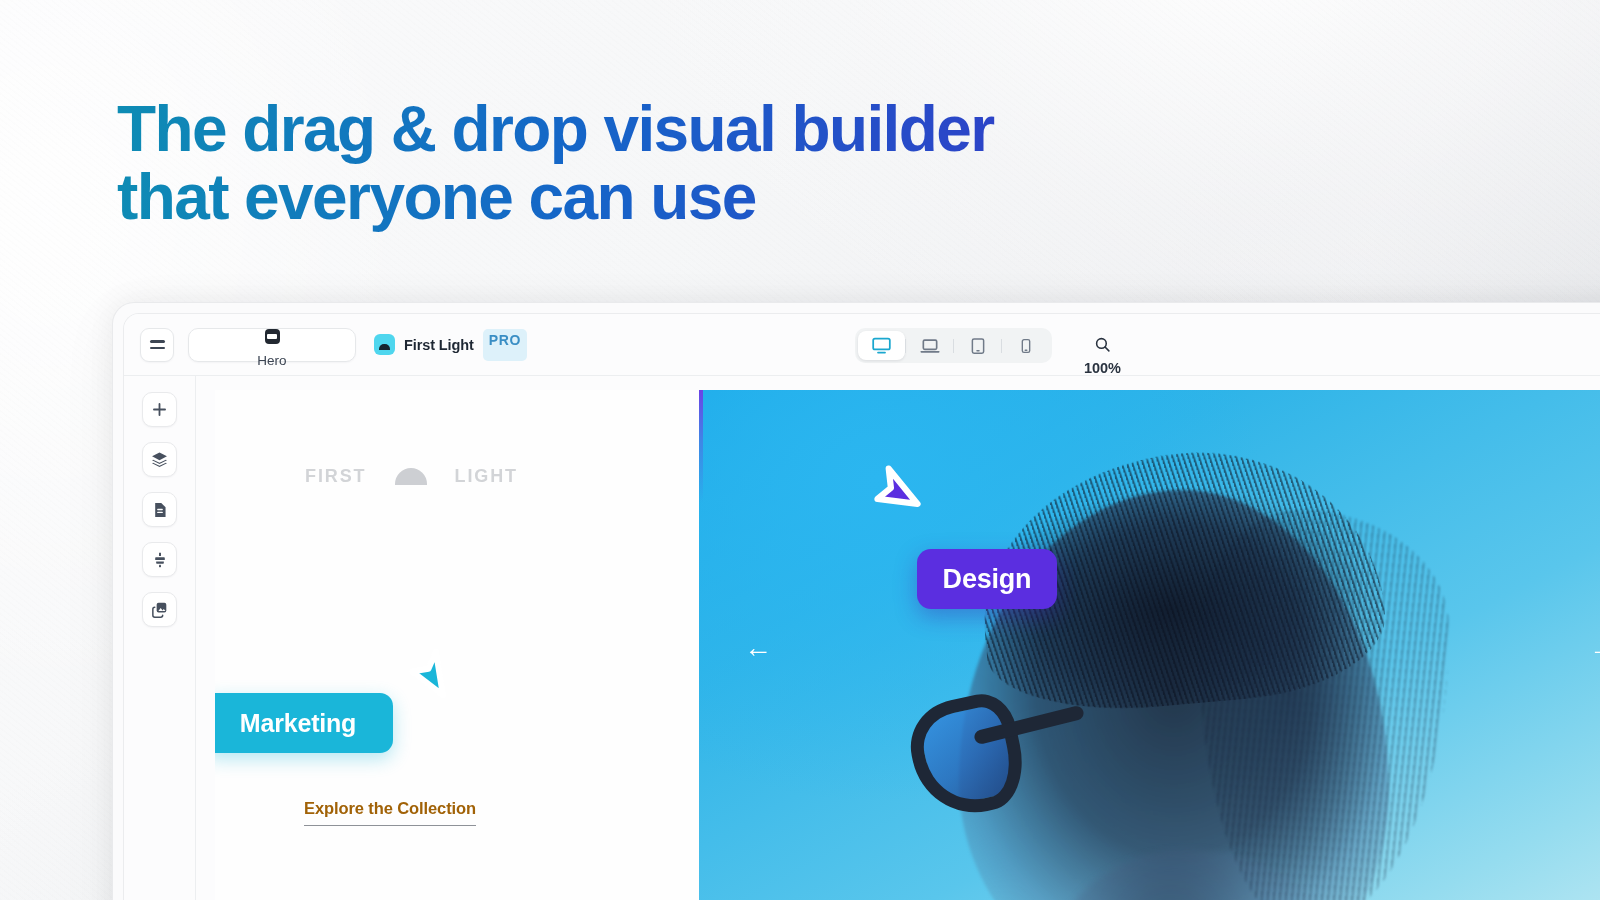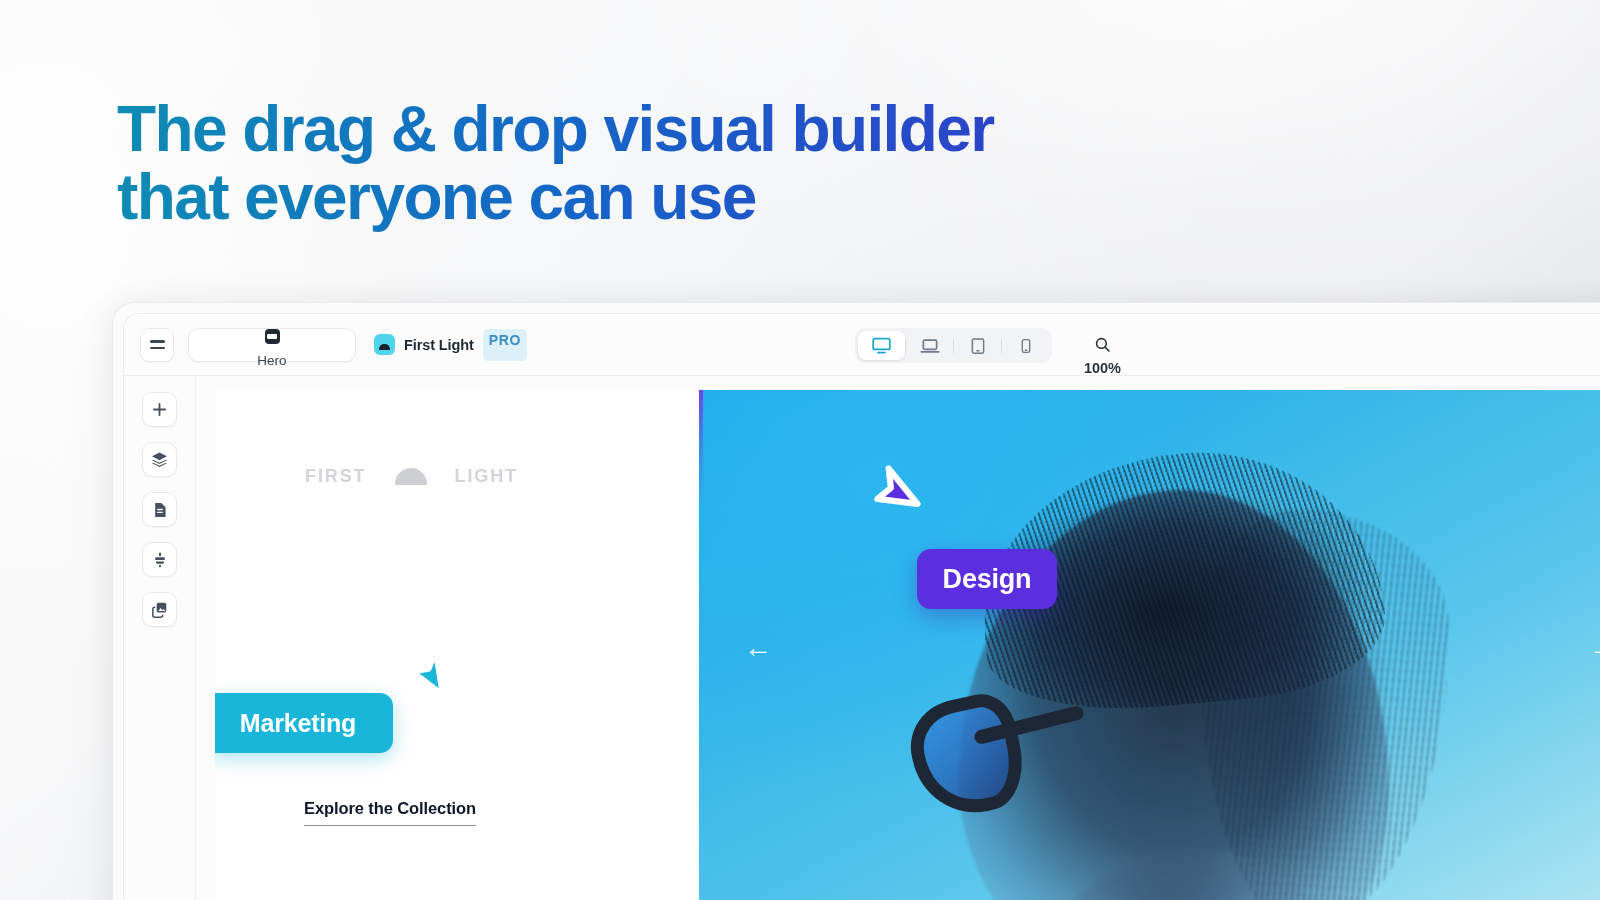--- a/index.html
+++ b/index.html
@@ -264,21 +264,21 @@
     background: #1ab6d9;
     font-size: 25px;
     box-shadow: 0 6px 18px rgba(26,182,217,0.32);
   }
 
   .cta-link {
     position: absolute;
     left: 89px; top: 409px;
     font-size: 16.5px;
     font-weight: 600;
-    color: #0f172a;
+    color: #a16207;
     letter-spacing: -0.1px;
     padding-bottom: 7px;
     border-bottom: 1.6px solid #8e9298;
   }
 
   
   .canvas-right {
     flex: 1;
     position: relative;
     background:

